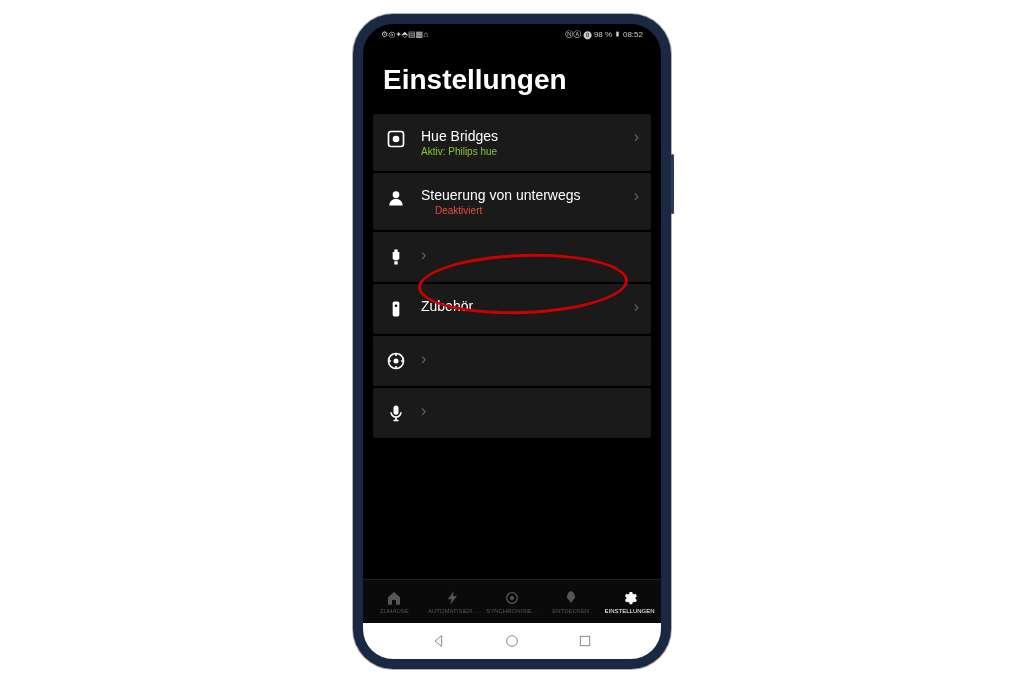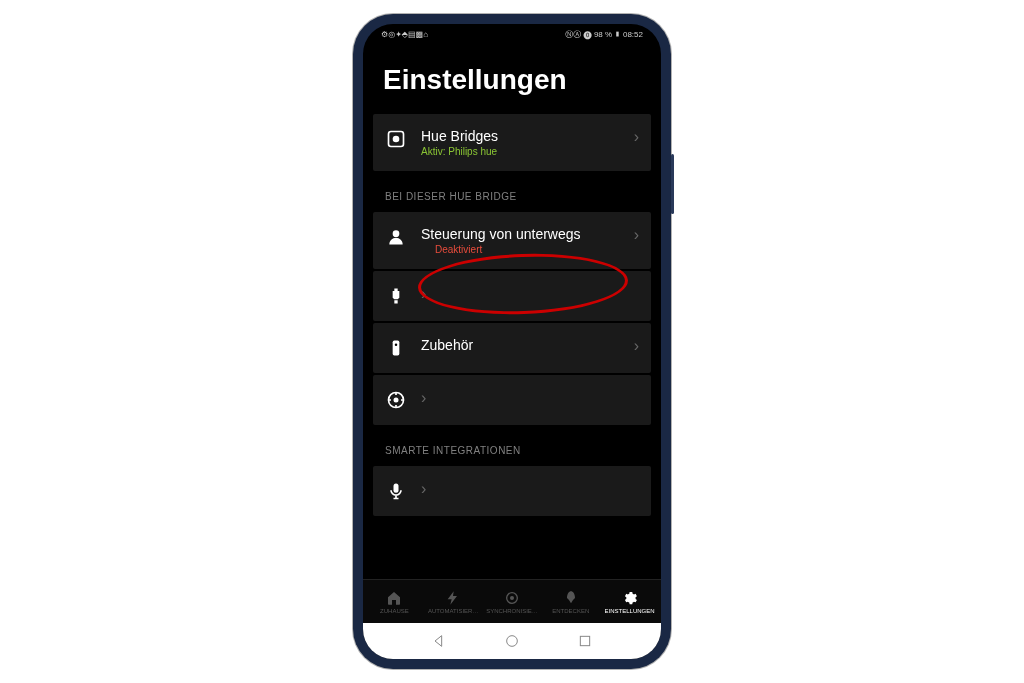--- a/index.html
+++ b/index.html
@@ -213,21 +213,20 @@
               <circle cx="12" cy="12" r="4" fill="#fff"></circle>
             </svg>
         </div>
         <div class="item-text">
           <span class="item-label">Hue Bridges</span>
           <span class="item-sublabel sub-green">Aktiv: Philips hue</span>
         </div>
         <span class="chevron">›</span>
       </div>
 
-      <div class="section-header">BEI DIESER HUE BRIDGE</div>
 
       <div class="list-item">
         <div class="icon-box">
           <svg viewBox="0 0 24 24">
               <circle cx="12" cy="8" r="4" fill="#fff"></circle>
               <path d="M4 21c0-4.4 3.6-8 8-8s8 3.6 8 8" fill="#fff"></path>
             </svg>
         </div>
         <div class="item-text">
           <span class="item-label">Steuerung von unterwegs</span>
@@ -262,21 +261,20 @@
         <div class="icon-box">
           <svg viewBox="0 0 24 24">
               <circle cx="12" cy="12" r="9" fill="none" stroke="#fff" stroke-width="2"></circle>
               <circle cx="12" cy="12" r="3" fill="#fff"></circle>
               <path d="M12 3v3M12 18v3M3 12h3M18 12h3" stroke="#fff" stroke-width="2"></path>
             </svg>
         </div>
         <span class="chevron">›</span>
       </div>
 
-      <div class="section-header">SMARTE INTEGRATIONEN</div>
 
       <div class="list-item">
         <div class="icon-box">
           <svg viewBox="0 0 24 24">
               <rect x="9" y="3" width="6" height="11" rx="3" fill="#fff"></rect>
               <path d="M6 11a6 6 0 0 0 12 0M12 17v4M9 21h6" stroke="#fff" stroke-width="2" fill="none"></path>
             </svg>
         </div>
         <span class="chevron">›</span>
       </div>

